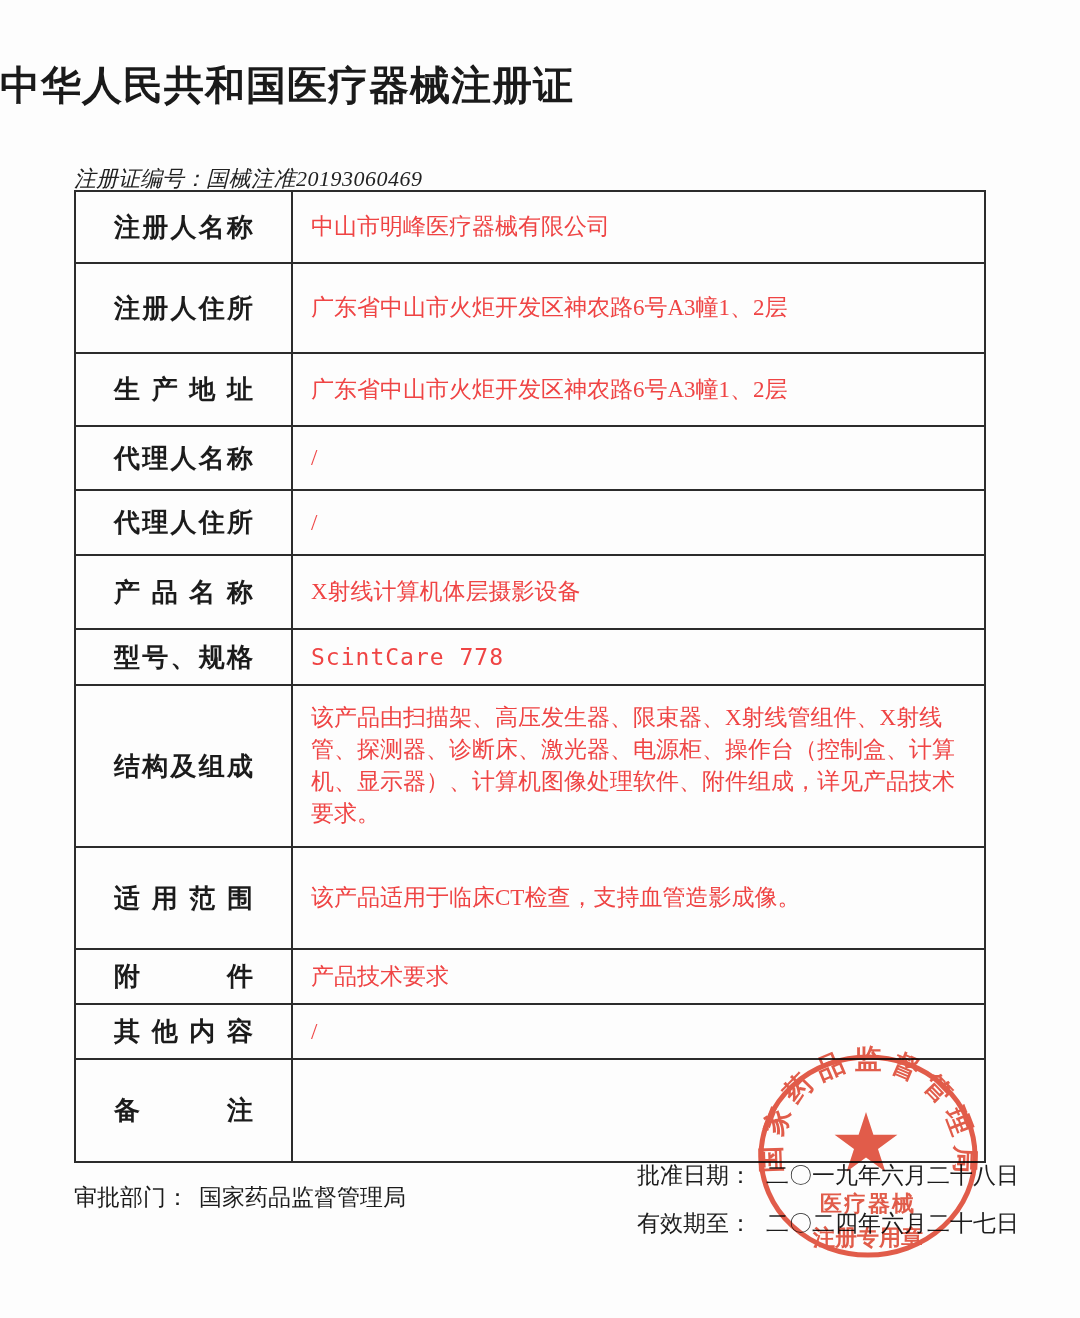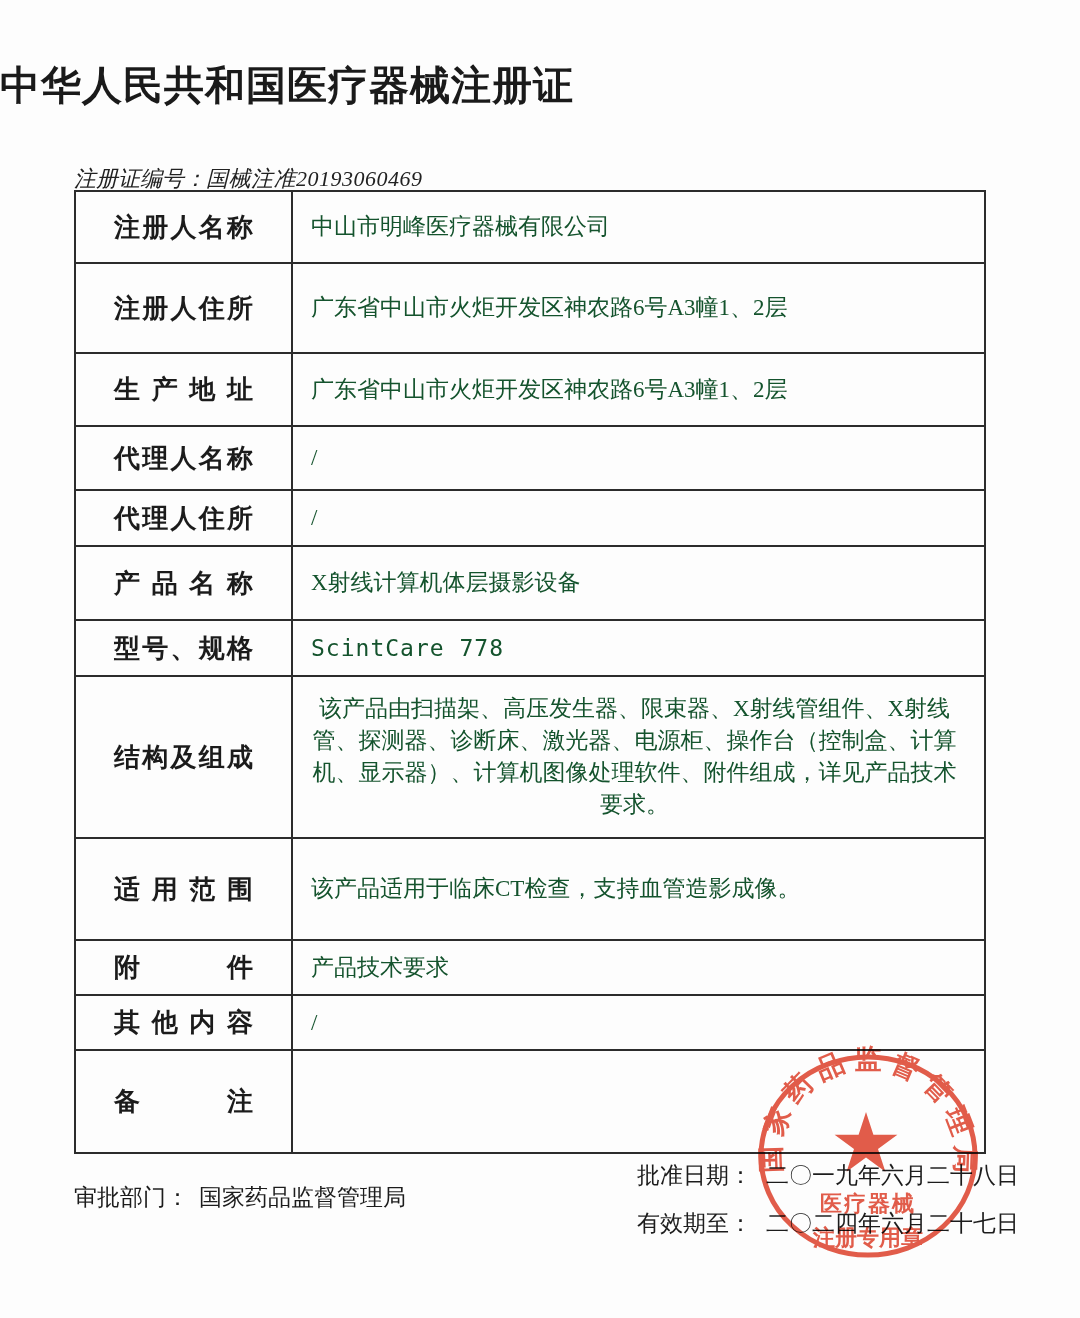--- a/index.html
+++ b/index.html
@@ -61,22 +61,21 @@
     text-align-last: justify;
   }
   .cell-value {
     flex: 1;
     display: flex;
     align-items: center;
     padding: 8px 26px 8px 18px;
     font-size: 23px;
     line-height: 32px;
     font-family: "Liberation Serif", serif;
-    color: #14532d;
-    text-align: center;
+    color: #ef4444;
   }
   .cell-value.mono {
     font-family: "DejaVu Sans Mono", monospace;
     font-size: 23px;
     letter-spacing: 1px;
   }
   .footer-dept {
     position: absolute;
     left: 74px; top: 1182px;
     font-size: 23px;
@@ -134,21 +133,21 @@
           <span>生产地址</span>
         </div>
       <div class="cell-value">广东省中山市火炬开发区神农路6号A3幢1、2层</div>
     </div>
     <div class="row" style="height:64px">
       <div class="cell-label">
           <span>代理人名称</span>
         </div>
       <div class="cell-value">/</div>
     </div>
-    <div class="row" style="height:56px">
+    <div class="row" style="height:65px">
       <div class="cell-label">
           <span>代理人住所</span>
         </div>
       <div class="cell-value">/</div>
     </div>
     <div class="row" style="height:74px">
       <div class="cell-label">
           <span>产品名称</span>
         </div>
       <div class="cell-value">X射线计算机体层摄影设备</div>

